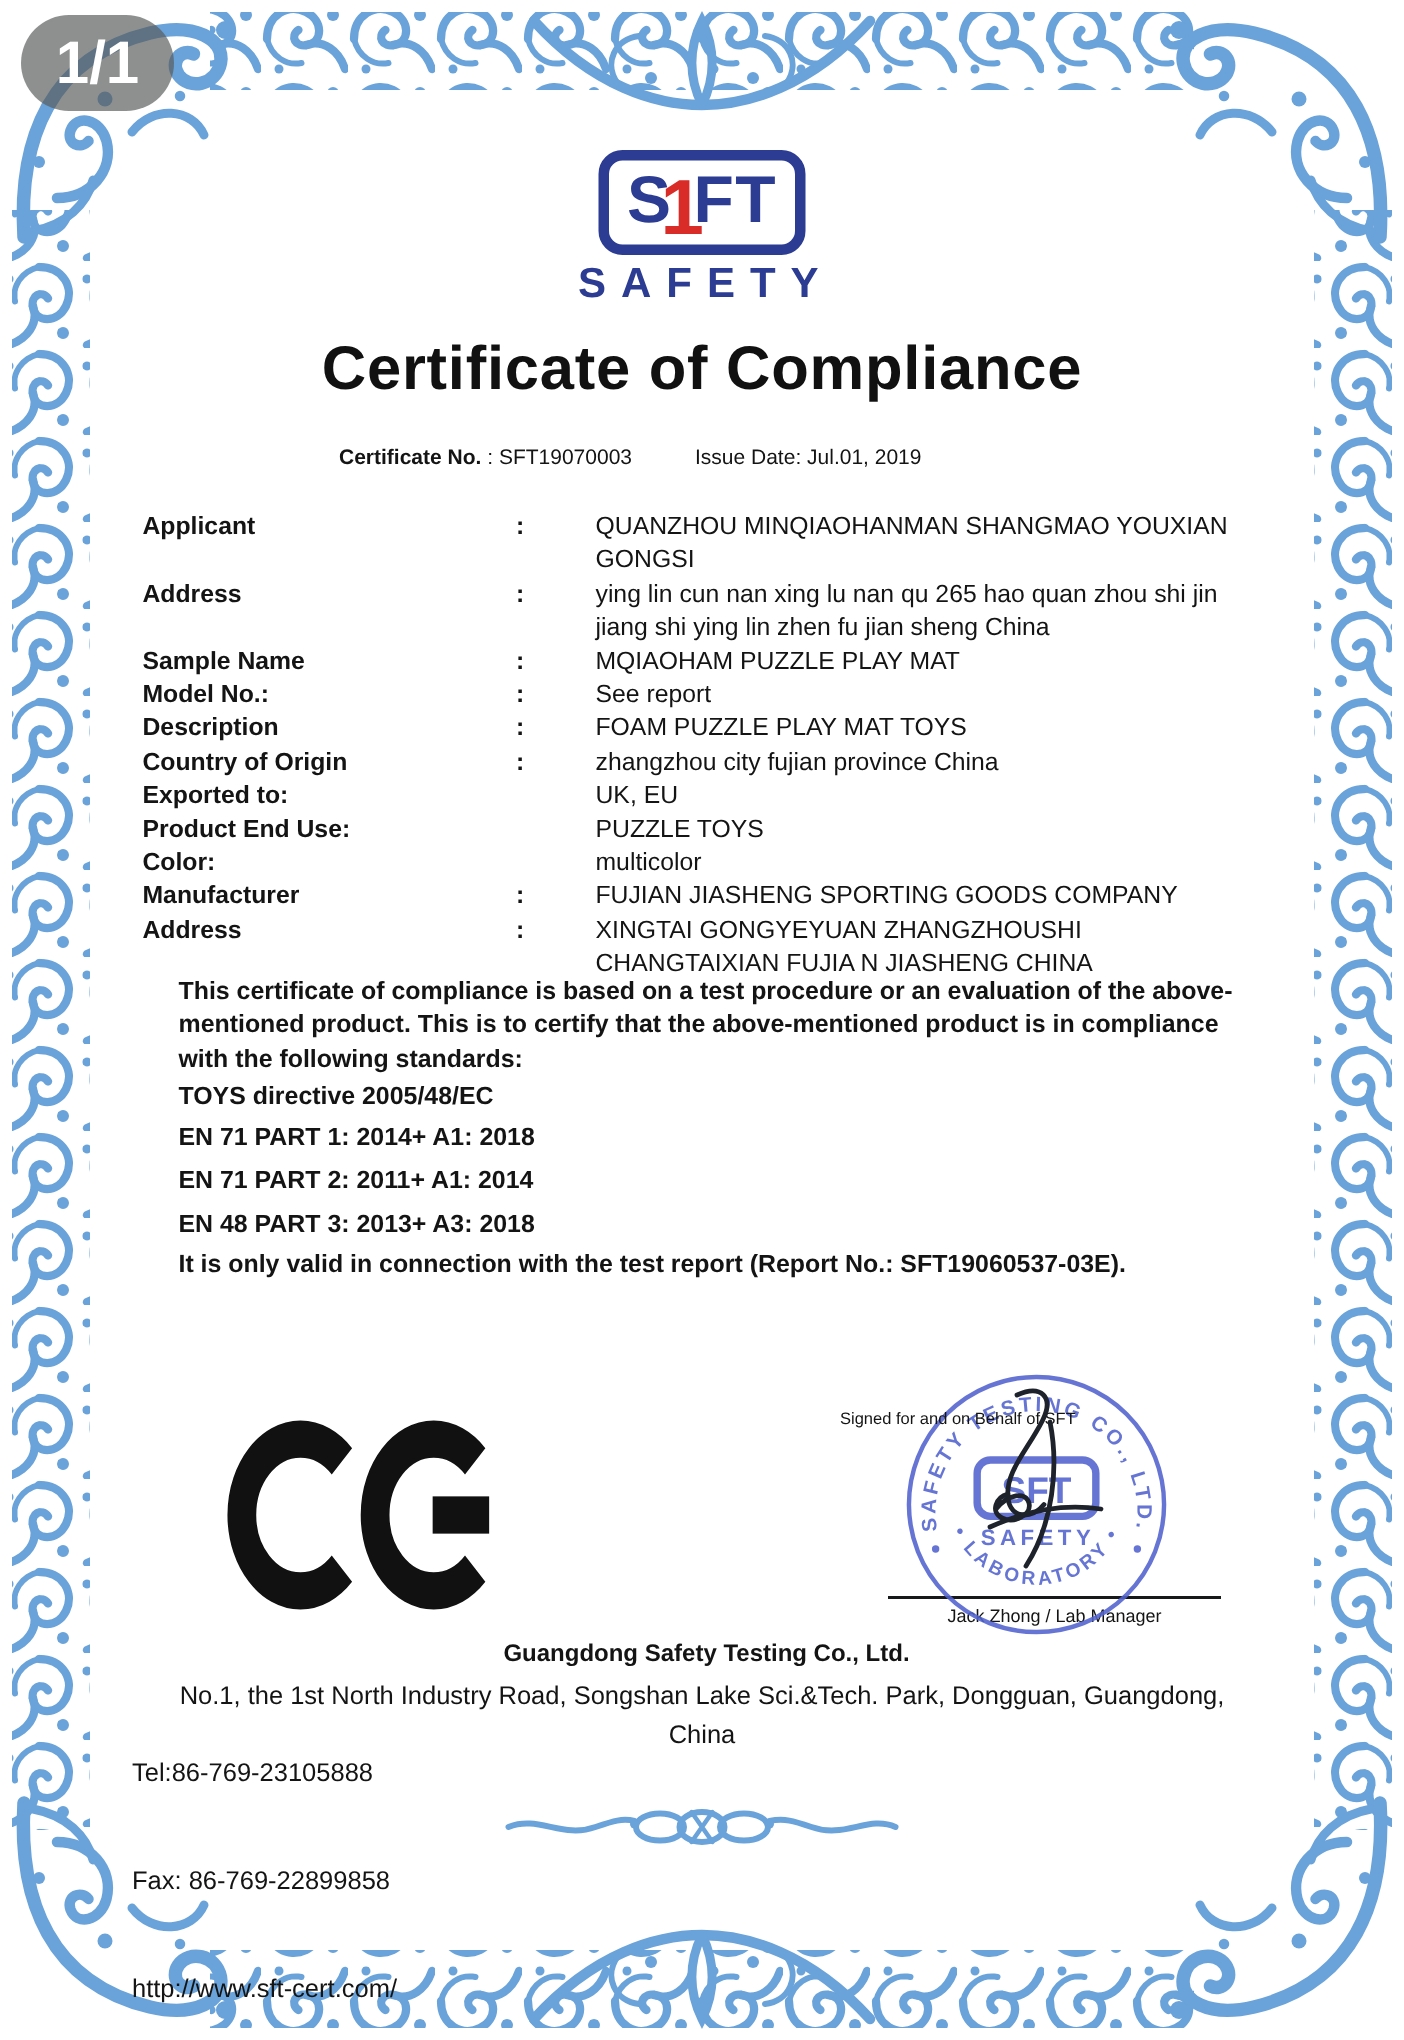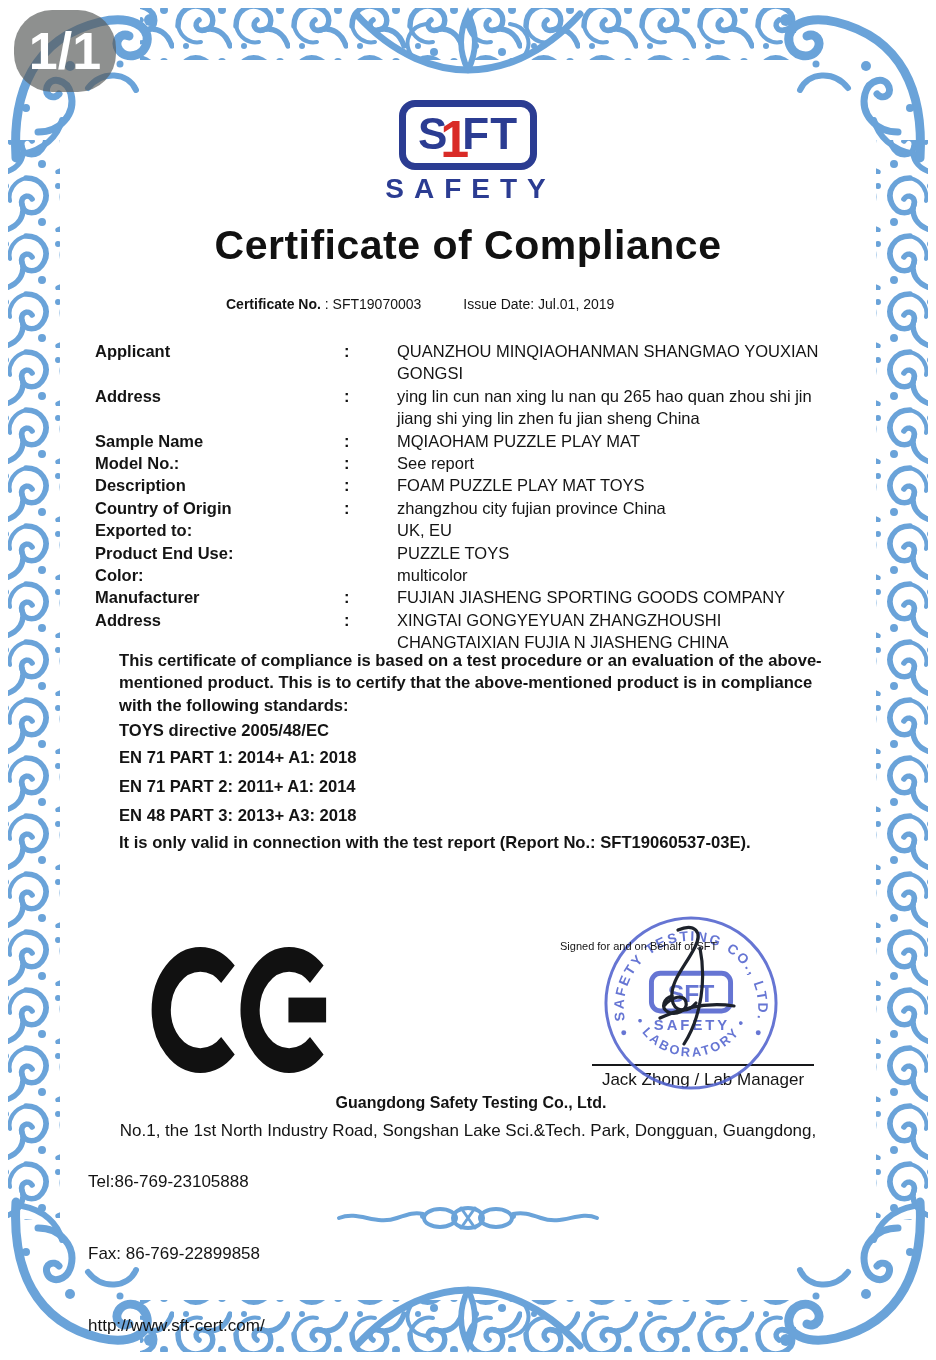--- a/index.html
+++ b/index.html
@@ -13,22 +13,22 @@
   body{background:#ffffff;font-family:"Liberation Sans",sans-serif;}
   .page{position:relative;width:936px;height:1360px;background:#fff;overflow:hidden;color:var(--ink);}
 
   
   .ob-s{fill:none;stroke:var(--border-blue);stroke-linecap:round;}
   .ob-f{fill:var(--border-blue);stroke:none;}
   .sw3{stroke-width:3}.sw4{stroke-width:4}.sw55{stroke-width:5.5}.sw6{stroke-width:6}.sw7{stroke-width:7}.sw9{stroke-width:9}
   .border-art{position:absolute;left:0;top:0;}
 
   
-  .page-badge{position:absolute;left:14px;top:10px;width:102px;height:82px;border-radius:38px;
-    background:rgba(88,92,90,.68);color:#fff;font-size:52px;font-weight:bold;
+  .page-badge{position:absolute;left:14px;top:10px;width:102px;height:64px;border-radius:38px;
+    background:rgba(88,92,90,.68);color:#fff;font-size:40px;font-weight:bold;
     display:flex;align-items:center;justify-content:center;z-index:5;}
 
   
   .logo{position:absolute;left:0;right:0;top:100px;display:flex;flex-direction:column;align-items:center;}
   .logo-box{border:7px solid var(--logo-navy);border-radius:16px;padding:1px 12px 3px 12px;display:flex;align-items:center;
     color:var(--logo-navy);font-size:44px;font-weight:800;letter-spacing:1px;line-height:1;}
   .logo-one{color:var(--logo-red);font-size:52px;font-weight:800;position:relative;top:5px;margin:0 -8px;}
   .logo-safety{margin-top:3px;color:var(--logo-navy);font-size:28px;font-weight:800;letter-spacing:10px;text-indent:5px;}
 
   .title{position:absolute;left:0;right:0;top:222px;text-align:center;font-size:41px;font-weight:700;letter-spacing:.5px;color:#111;}
@@ -50,21 +50,21 @@
   
   .ce{position:absolute;left:147px;top:941px;}
   .signed-for{position:absolute;left:560px;top:940px;width:300px;font-size:11px;white-space:nowrap;z-index:3;}
   .stamp{position:absolute;left:602px;top:914px;opacity:.88;z-index:2;}
   .st-s{fill:none;stroke:var(--stamp-blue);}
   .st-f{fill:var(--stamp-blue);}
   .st-t{fill:var(--stamp-blue);font-family:"Liberation Sans",sans-serif;font-weight:bold;}
   .sig-svg{position:absolute;left:620px;top:920px;z-index:4;}
   .sig-stroke{fill:none;stroke:#1d222b;stroke-width:3.2;stroke-linecap:round;}
   .sig-line{position:absolute;left:592px;top:1064px;width:222px;border-top:2px solid #17181a;}
-  .sig-name{position:absolute;left:578px;top:1070px;width:250px;text-align:center;font-size:17px;}
+  .sig-name{position:absolute;left:578px;top:1070px;width:250px;text-align:center;font-size:12px;}
 
   
   .f-company{position:absolute;left:91px;top:1094px;width:760px;text-align:center;font-size:16px;font-weight:700;}
   .f-addr1{position:absolute;left:60px;top:1121px;width:816px;text-align:center;font-size:17px;}
   .f-addr2{position:absolute;left:88px;top:1147px;width:760px;text-align:center;font-size:17px;}
   .f-tel{position:absolute;left:88px;top:1172px;width:760px;display:flex;justify-content:flex-start;gap:52px;font-size:17px;flex-direction:column;}
   .divider-wrap{position:absolute;left:0;right:0;top:1202px;text-align:center;}
 </style>
 </head>
 <body>
@@ -242,20 +242,21 @@
     <path class="sig-stroke" d="M44 86 C52 76 64 74 66 82 C68 90 56 96 48 92 C40 88 44 78 52 76"></path>
     <path class="sig-stroke" d="M80 28 C86 58 82 96 64 124"></path>
     <path class="sig-stroke" d="M40 98 C62 88 88 82 114 86"></path>
   </svg>
 
   <div class="sig-line"></div>
   <div class="sig-name">Jack Zhong / Lab Manager</div>
 
   <div class="f-company">Guangdong Safety Testing Co., Ltd.</div>
   <div class="f-addr1">No.1, the 1st North Industry Road, Songshan Lake Sci.&amp;Tech. Park, Dongguan, Guangdong,</div>
+  <div class="f-addr2">China</div>
   <div class="f-tel">
     <span>Tel:86-769-23105888</span>
     <span>Fax: 86-769-22899858</span>
     <span>http://www.sft-cert.com/</span>
   </div>
 
   <div class="divider-wrap">
     <svg width="270" height="32" viewBox="0 0 270 32">
       <g stroke-linecap="round">
         <path class="ob-s sw4" d="M6 16 C26 8 42 24 64 16 C76 12 82 10 90 12"></path>

